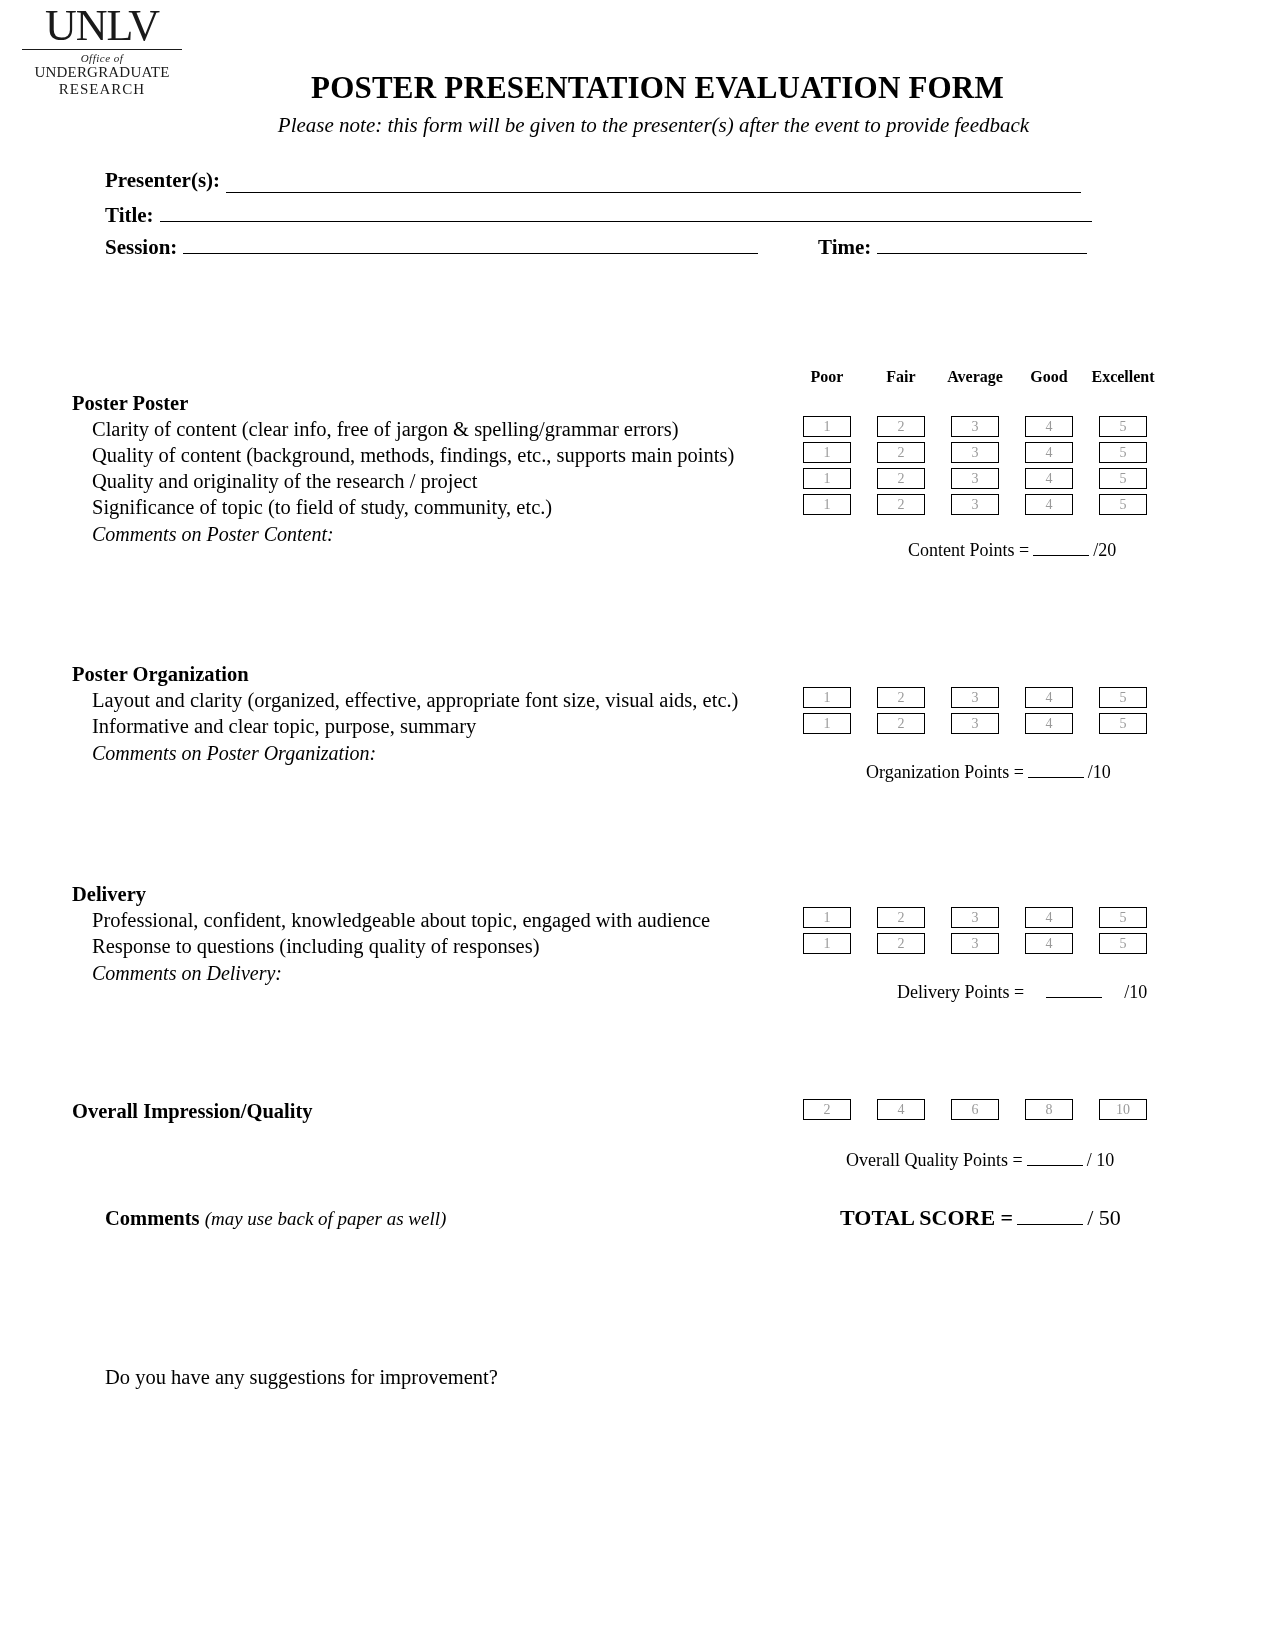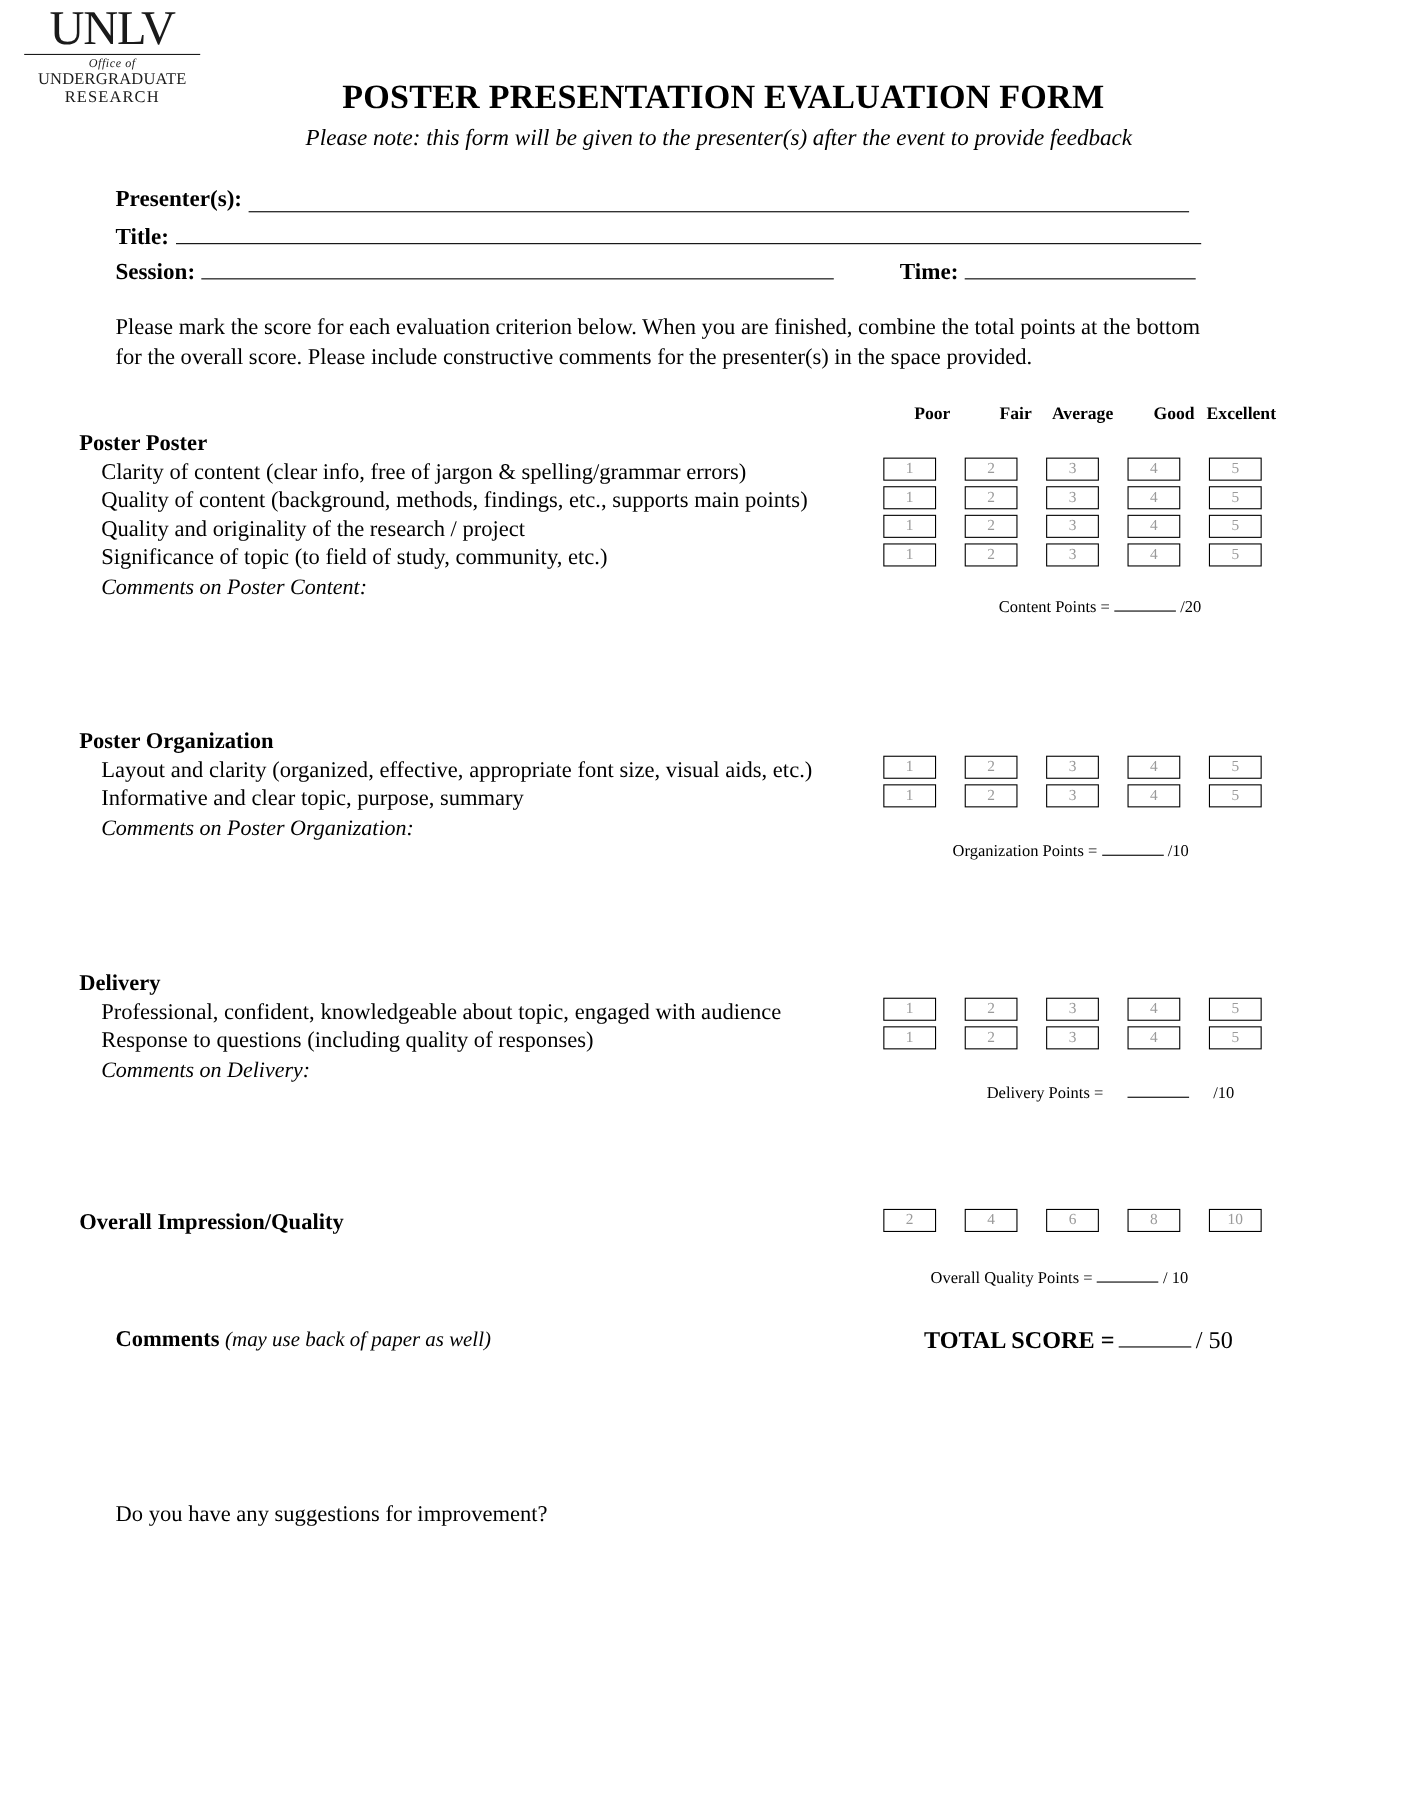--- a/index.html
+++ b/index.html
@@ -123,21 +123,21 @@
     position: absolute;
     top: 368px;
     left: 790px;
     width: 370px;
     display: flex;
     font-size: 16px;
     font-weight: bold;
   }
   .scale-head .sh {
     width: 74px;
-    text-align: right;
+    text-align: center;
   }
 
   
   .section { position: absolute; left: 72px; width: 1100px; }
   .section-title {
     font-size: 20.5px;
     font-weight: bold;
     margin-bottom: 2px;
   }
   .criteria-row {
@@ -178,21 +178,21 @@
   .comments-line {
     font-size: 20px;
     font-style: italic;
     margin-left: 20px;
     line-height: 26px;
   }
 
   
   .points-line {
     position: absolute;
-    font-size: 15px;
+    font-size: 18px;
     white-space: nowrap;
     display: flex;
     align-items: baseline;
   }
   .points-blank {
     display: inline-block;
     width: 56px;
     border-bottom: 1.4px solid #000;
     margin: 0 4px;
     height: 17px;
@@ -255,21 +255,20 @@
   </div>
   <div class="field-row" id="row-session">
     <span class="field-label">Session:</span>
     <span class="field-rule"></span>
   </div>
   <div class="field-row" id="row-time">
     <span class="field-label">Time:</span>
     <span class="field-rule"></span>
   </div>
 
-  <div class="instructions">Please mark the score for each evaluation criterion below. When you are finished, combine the total points at the bottom for the overall score. Please include constructive comments for the presenter(s) in the space provided.</div>
 
   <div class="scale-head" id="scale-head">
       <div class="sh">Poor</div>
       <div class="sh">Fair</div>
       <div class="sh">Average</div>
       <div class="sh">Good</div>
       <div class="sh">Excellent</div>
     </div>
 
   <div id="sections-mount">

